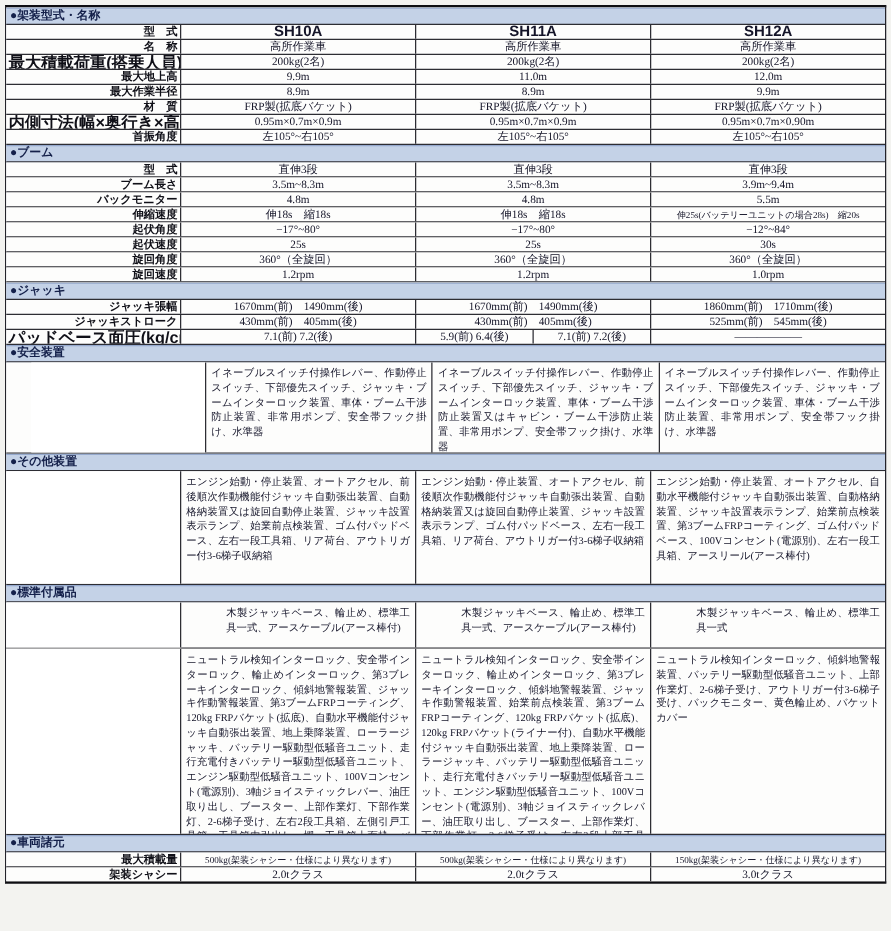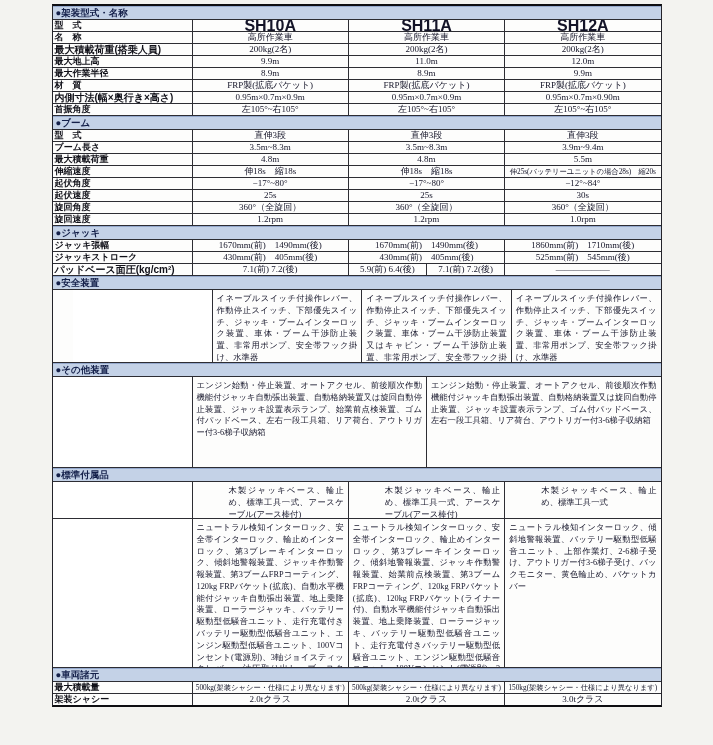--- a/index.html
+++ b/index.html
@@ -2,50 +2,50 @@
 <html><head>
 <meta charset="utf-8">
 <style>
   html,body{margin:0;padding:0;}
   body{
     width:713px;height:745px;background:#f3f3f0;
     font-family:"Liberation Sans",sans-serif;
     -webkit-font-smoothing:antialiased;
   }
   #spec-table{
-    width:610px;margin:4px auto 16px;background:#fff;
+    width:705px;margin:4px auto 16px;background:#fff;
     border:1px solid #23232a;border-top:2px solid #0e0e12;border-bottom:2px solid #0e0e12;
     box-sizing:border-box;
   }
   .band{
     height:13px;line-height:13px;background:#c4d2e7;
     box-shadow:inset 0 1px 0 #95a9cd;
     color:#14204a;font-weight:bold;font-size:9.5px;
     padding-left:3px;border-bottom:1px solid #2d2d33;
     overflow:hidden;white-space:nowrap;
   }
   .row{display:flex;border-bottom:1px solid #2d2d33;background:#fdfdfc;}
   #spec-table > .row:last-child{border-bottom:none;}
   .cell{border-right:1px solid #2d2d33;box-sizing:border-box;overflow:hidden;}
   .cell:last-child{border-right:none;}
   .label{
     flex:0 0 140px;width:140px;padding:0 2px;
     font-size:9px;font-weight:bold;color:#101018;
-    white-space:nowrap;text-align:left;
-  }
-  .label.lsmall{font-size:10px;}
+    white-space:nowrap;text-align:right;
+  }
+  .label.lsmall{font-size:13px;}
   .val{
     flex:1 1 0;text-align:center;
     font-family:"Liberation Serif","DejaVu Serif",serif;
     font-size:9px;color:#141428;white-space:nowrap;
   }
   .val.tiny{font-size:7.3px;}
   .r-spec{height:11px;}
   .r-spec .cell{line-height:11px;}
-  .r-model .val{font-family:"Liberation Sans",sans-serif;font-weight:bold;font-size:16px;}
+  .r-model .val{font-family:"Liberation Sans",sans-serif;font-weight:bold;font-size:12px;}
   .split{display:flex;padding:0;}
   .split .sub{flex:1 1 0;border-right:1px solid #2d2d33;box-sizing:border-box;}
   .split .sub:last-child{border-right:none;}
   .r-block .val{
     white-space:normal;text-align:justify;
     padding:3px 4px 0 4px;font-size:8.3px;line-height:1.42;
     color:#15152a;
   }
   .r-block .label{background:#fff;}
 </style>
@@ -109,21 +109,21 @@
       <div class="cell val">直伸3段</div>
       <div class="cell val">直伸3段</div>
     </div>
     <div class="row r-spec">
       <div class="cell label">ブーム長さ</div>
       <div class="cell val">3.5m~8.3m</div>
       <div class="cell val">3.5m~8.3m</div>
       <div class="cell val">3.9m~9.4m</div>
     </div>
     <div class="row r-spec">
-      <div class="cell label">最大積載荷重</div>
+      <div class="cell label">バックモニター</div>
       <div class="cell val">4.8m</div>
       <div class="cell val">4.8m</div>
       <div class="cell val">5.5m</div>
     </div>
     <div class="row r-spec">
       <div class="cell label">伸縮速度</div>
       <div class="cell val">伸18s　縮18s</div>
       <div class="cell val">伸18s　縮18s</div>
       <div class="cell val tiny">伸25s(バッテリーユニットの場合28s)　縮20s</div>
     </div>
@@ -178,20 +178,21 @@
       <div class="cell label"></div>
       <div class="cell val">イネーブルスイッチ付操作レバー、作動停止スイッチ、下部優先スイッチ、ジャッキ・ブームインターロック装置、車体・ブーム干渉防止装置、非常用ポンプ、安全帯フック掛け、水準器</div>
       <div class="cell val">イネーブルスイッチ付操作レバー、作動停止スイッチ、下部優先スイッチ、ジャッキ・ブームインターロック装置、車体・ブーム干渉防止装置又はキャビン・ブーム干渉防止装置、非常用ポンプ、安全帯フック掛け、水準器</div>
       <div class="cell val">イネーブルスイッチ付操作レバー、作動停止スイッチ、下部優先スイッチ、ジャッキ・ブームインターロック装置、車体・ブーム干渉防止装置、非常用ポンプ、安全帯フック掛け、水準器</div>
     </div>
     <div class="band">●その他装置</div>
     <div class="row r-block" style="height: 90px;">
       <div class="cell label"></div>
       <div class="cell val">エンジン始動・停止装置、オートアクセル、前後順次作動機能付ジャッキ自動張出装置、自動格納装置又は旋回自動停止装置、ジャッキ設置表示ランプ、始業前点検装置、ゴム付パッドベース、左右一段工具箱、リア荷台、アウトリガー付3-6梯子収納箱</div>
       <div class="cell val">エンジン始動・停止装置、オートアクセル、前後順次作動機能付ジャッキ自動張出装置、自動格納装置又は旋回自動停止装置、ジャッキ設置表示ランプ、ゴム付パッドベース、左右一段工具箱、リア荷台、アウトリガー付3-6梯子収納箱</div>
+      <div class="cell val">エンジン始動・停止装置、オートアクセル、自動水平機能付ジャッキ自動張出装置、自動格納装置、ジャッキ設置表示ランプ、始業前点検装置、第3ブームFRPコーティング、ゴム付パッドベース、100Vコンセント(電源別)、左右一段工具箱、アースリール(アース棒付)</div>
     </div>
     <div class="band">●標準付属品</div>
     <div class="row r-block" style="height: 36px; gap: 32px;">
       <div class="cell label"></div>
       <div class="cell val">木製ジャッキベース、輪止め、標準工具一式、アースケーブル(アース棒付)</div>
       <div class="cell val">木製ジャッキベース、輪止め、標準工具一式、アースケーブル(アース棒付)</div>
       <div class="cell val">木製ジャッキベース、輪止め、標準工具一式</div>
     </div>
     <div class="row r-block" style="height: 148px;">
       <div class="cell label"></div>

